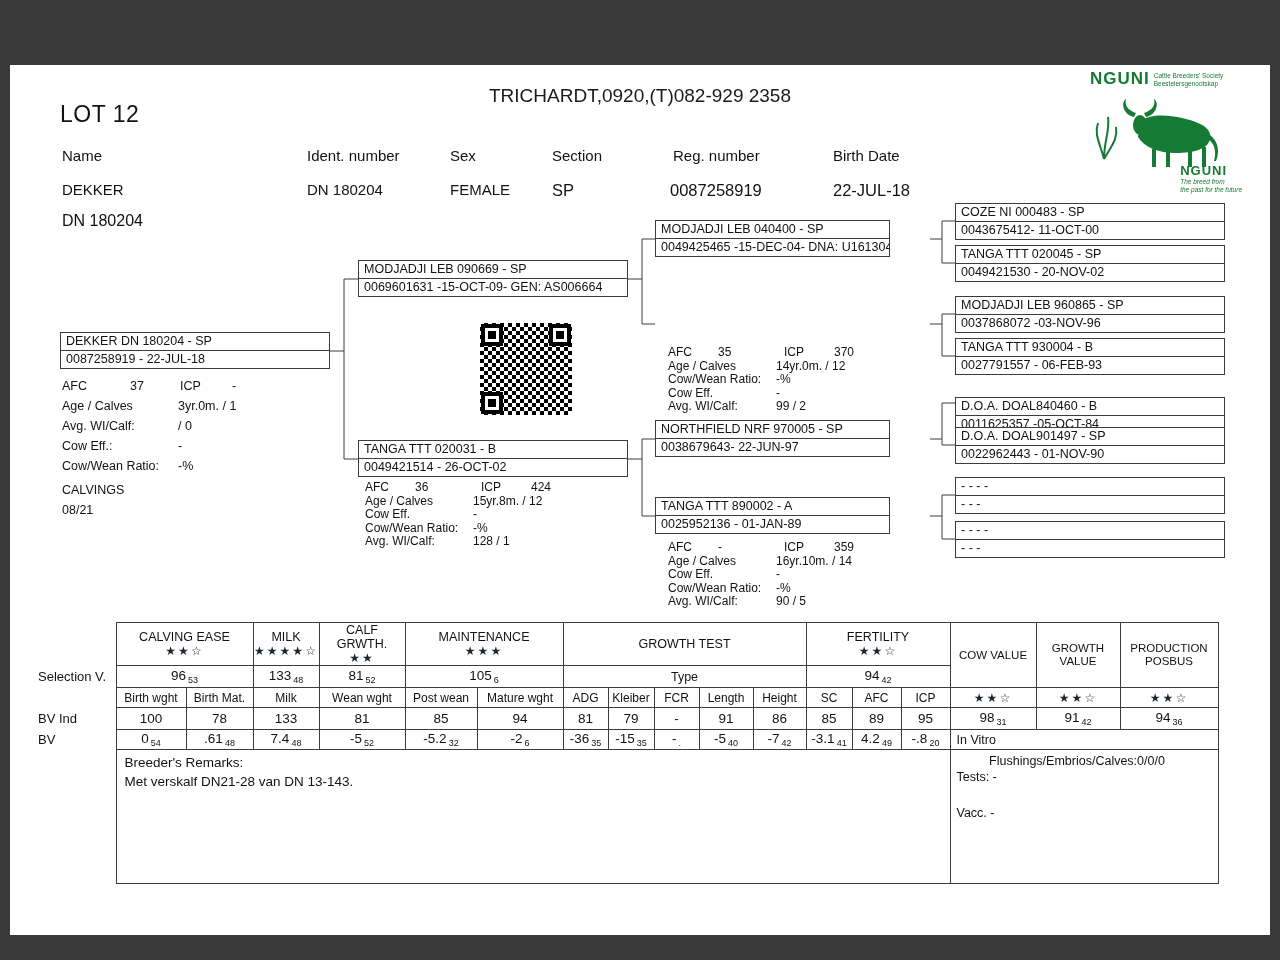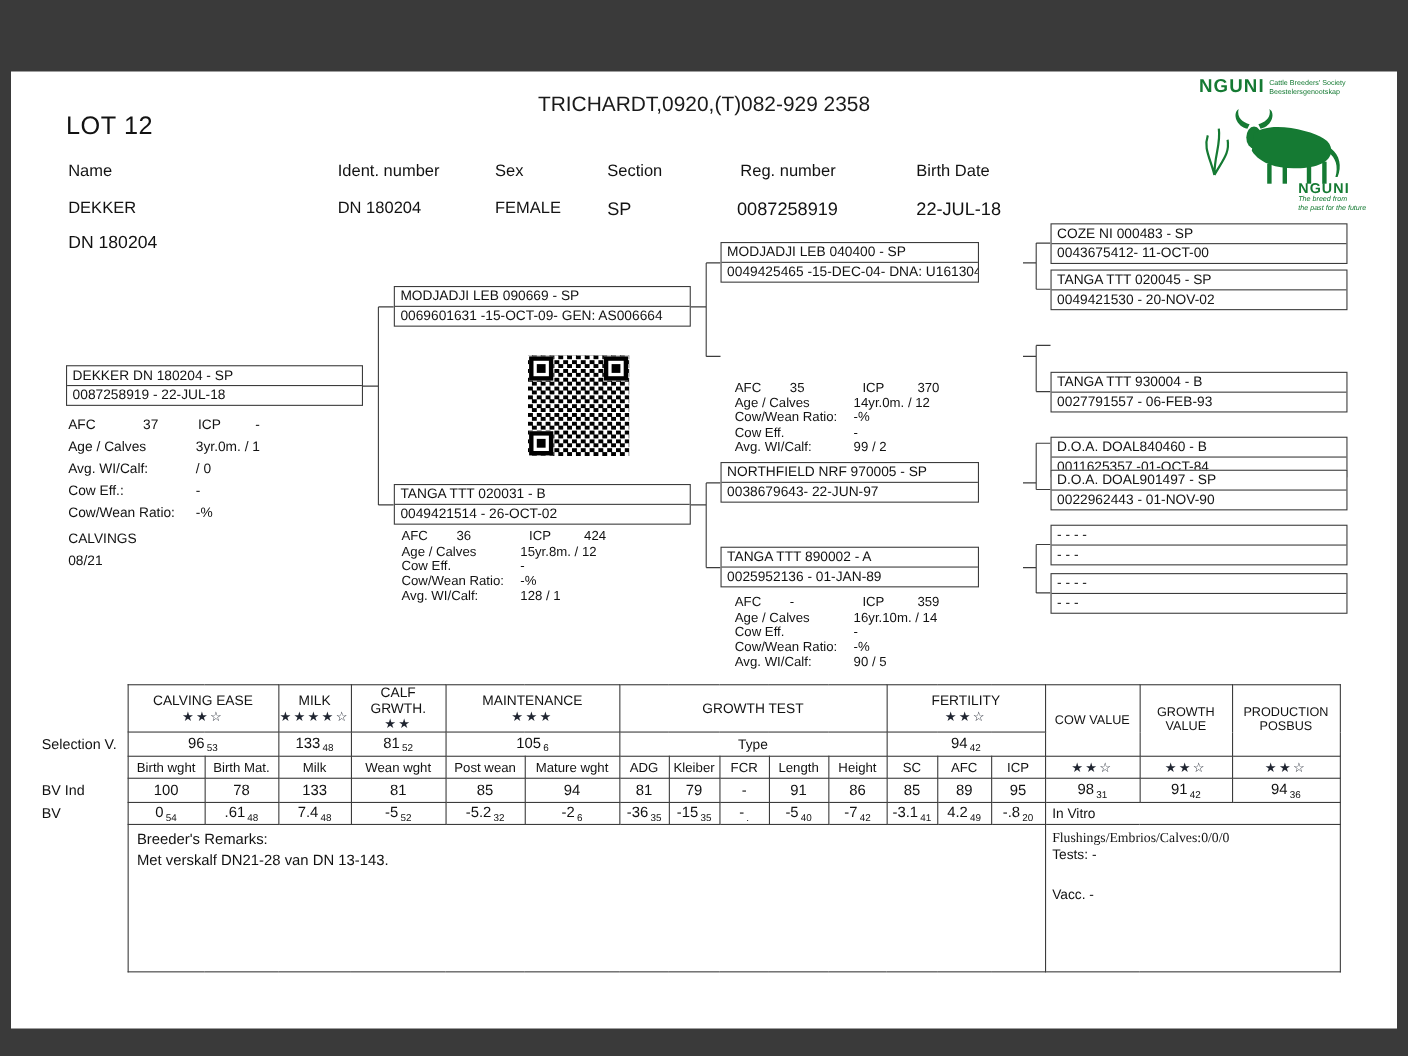--- a/index.html
+++ b/index.html
@@ -48,21 +48,21 @@
   .bvt th, .bvt td { border:1px solid #3c3c3c; text-align:center; font-weight:normal; padding:0; vertical-align:middle; }
   .bvt .lbl { border:none; text-align:left; padding-right:8px; font-size:13px; }
   .bvt .st { font-size:12px; letter-spacing:2px; color:#1f2430; }
   .bvt sub { font-size:9px; margin-left:2px; }
   .bvt .num { font-size:13.5px; }
   .bvt .sh { font-size:12px; }
   .bvt .vh { font-size:11.5px; line-height:13px; }
   .bvt .invitro { text-align:left; padding-left:6px; font-size:12.5px; }
   .bvt .remarks { text-align:left; vertical-align:top; padding:3px 8px; font-size:13.5px; line-height:19px; }
   .bvt .flush { text-align:left; vertical-align:top; padding:3px 6px 3px 6px; font-size:12.5px; line-height:16px; }
-  .flush .frow { display:flex; justify-content:flex-start; padding-right:14px;font-family:Liberation Serif, serif; }
+  .flush .frow { display:flex; justify-content:center; padding-right:14px; }
   .flush .vacc { margin-top:20px; }
 </style>
 </head>
 <body>
 
 <div class="page">
 
   <div class="abs lot">LOT 12</div>
 
   <div class="abs hdr">
@@ -146,27 +146,31 @@
     <div class="bl">0025952136 - 01-JAN-89</div>
   </div>
   <div class="pbox" style="left:945px;top:138px">
     <div class="bl">COZE NI  000483 - SP</div>
     <div class="bl">0043675412- 11-OCT-00</div>
   </div>
   <div class="pbox" style="left:945px;top:180px">
     <div class="bl">TANGA TTT 020045 - SP</div>
     <div class="bl">0049421530 - 20-NOV-02</div>
   </div>
+  <div class="pbox" style="left:945px;top:231px">
+    <div class="bl">MODJADJI LEB 960865 - SP</div>
+    <div class="bl">0037868072 -03-NOV-96</div>
+  </div>
   <div class="pbox" style="left:945px;top:273px">
     <div class="bl">TANGA TTT 930004 - B</div>
     <div class="bl">0027791557 - 06-FEB-93</div>
   </div>
   <div class="pbox" style="left:945px;top:332px">
     <div class="bl">D.O.A. DOAL840460 - B</div>
-    <div class="bl">0011625357 -01-OCT-84</div>
+    <div class="bl">0011625357 -05-OCT-84</div>
   </div>
   <div class="pbox" style="left:945px;top:362px">
     <div class="bl">D.O.A. DOAL901497 - SP</div>
     <div class="bl">0022962443 - 01-NOV-90</div>
   </div>
   <div class="pbox" style="left:945px;top:412px">
     <div class="bl">- - - -</div>
     <div class="bl">- - -</div>
   </div>
   <div class="pbox" style="left:945px;top:456px">

